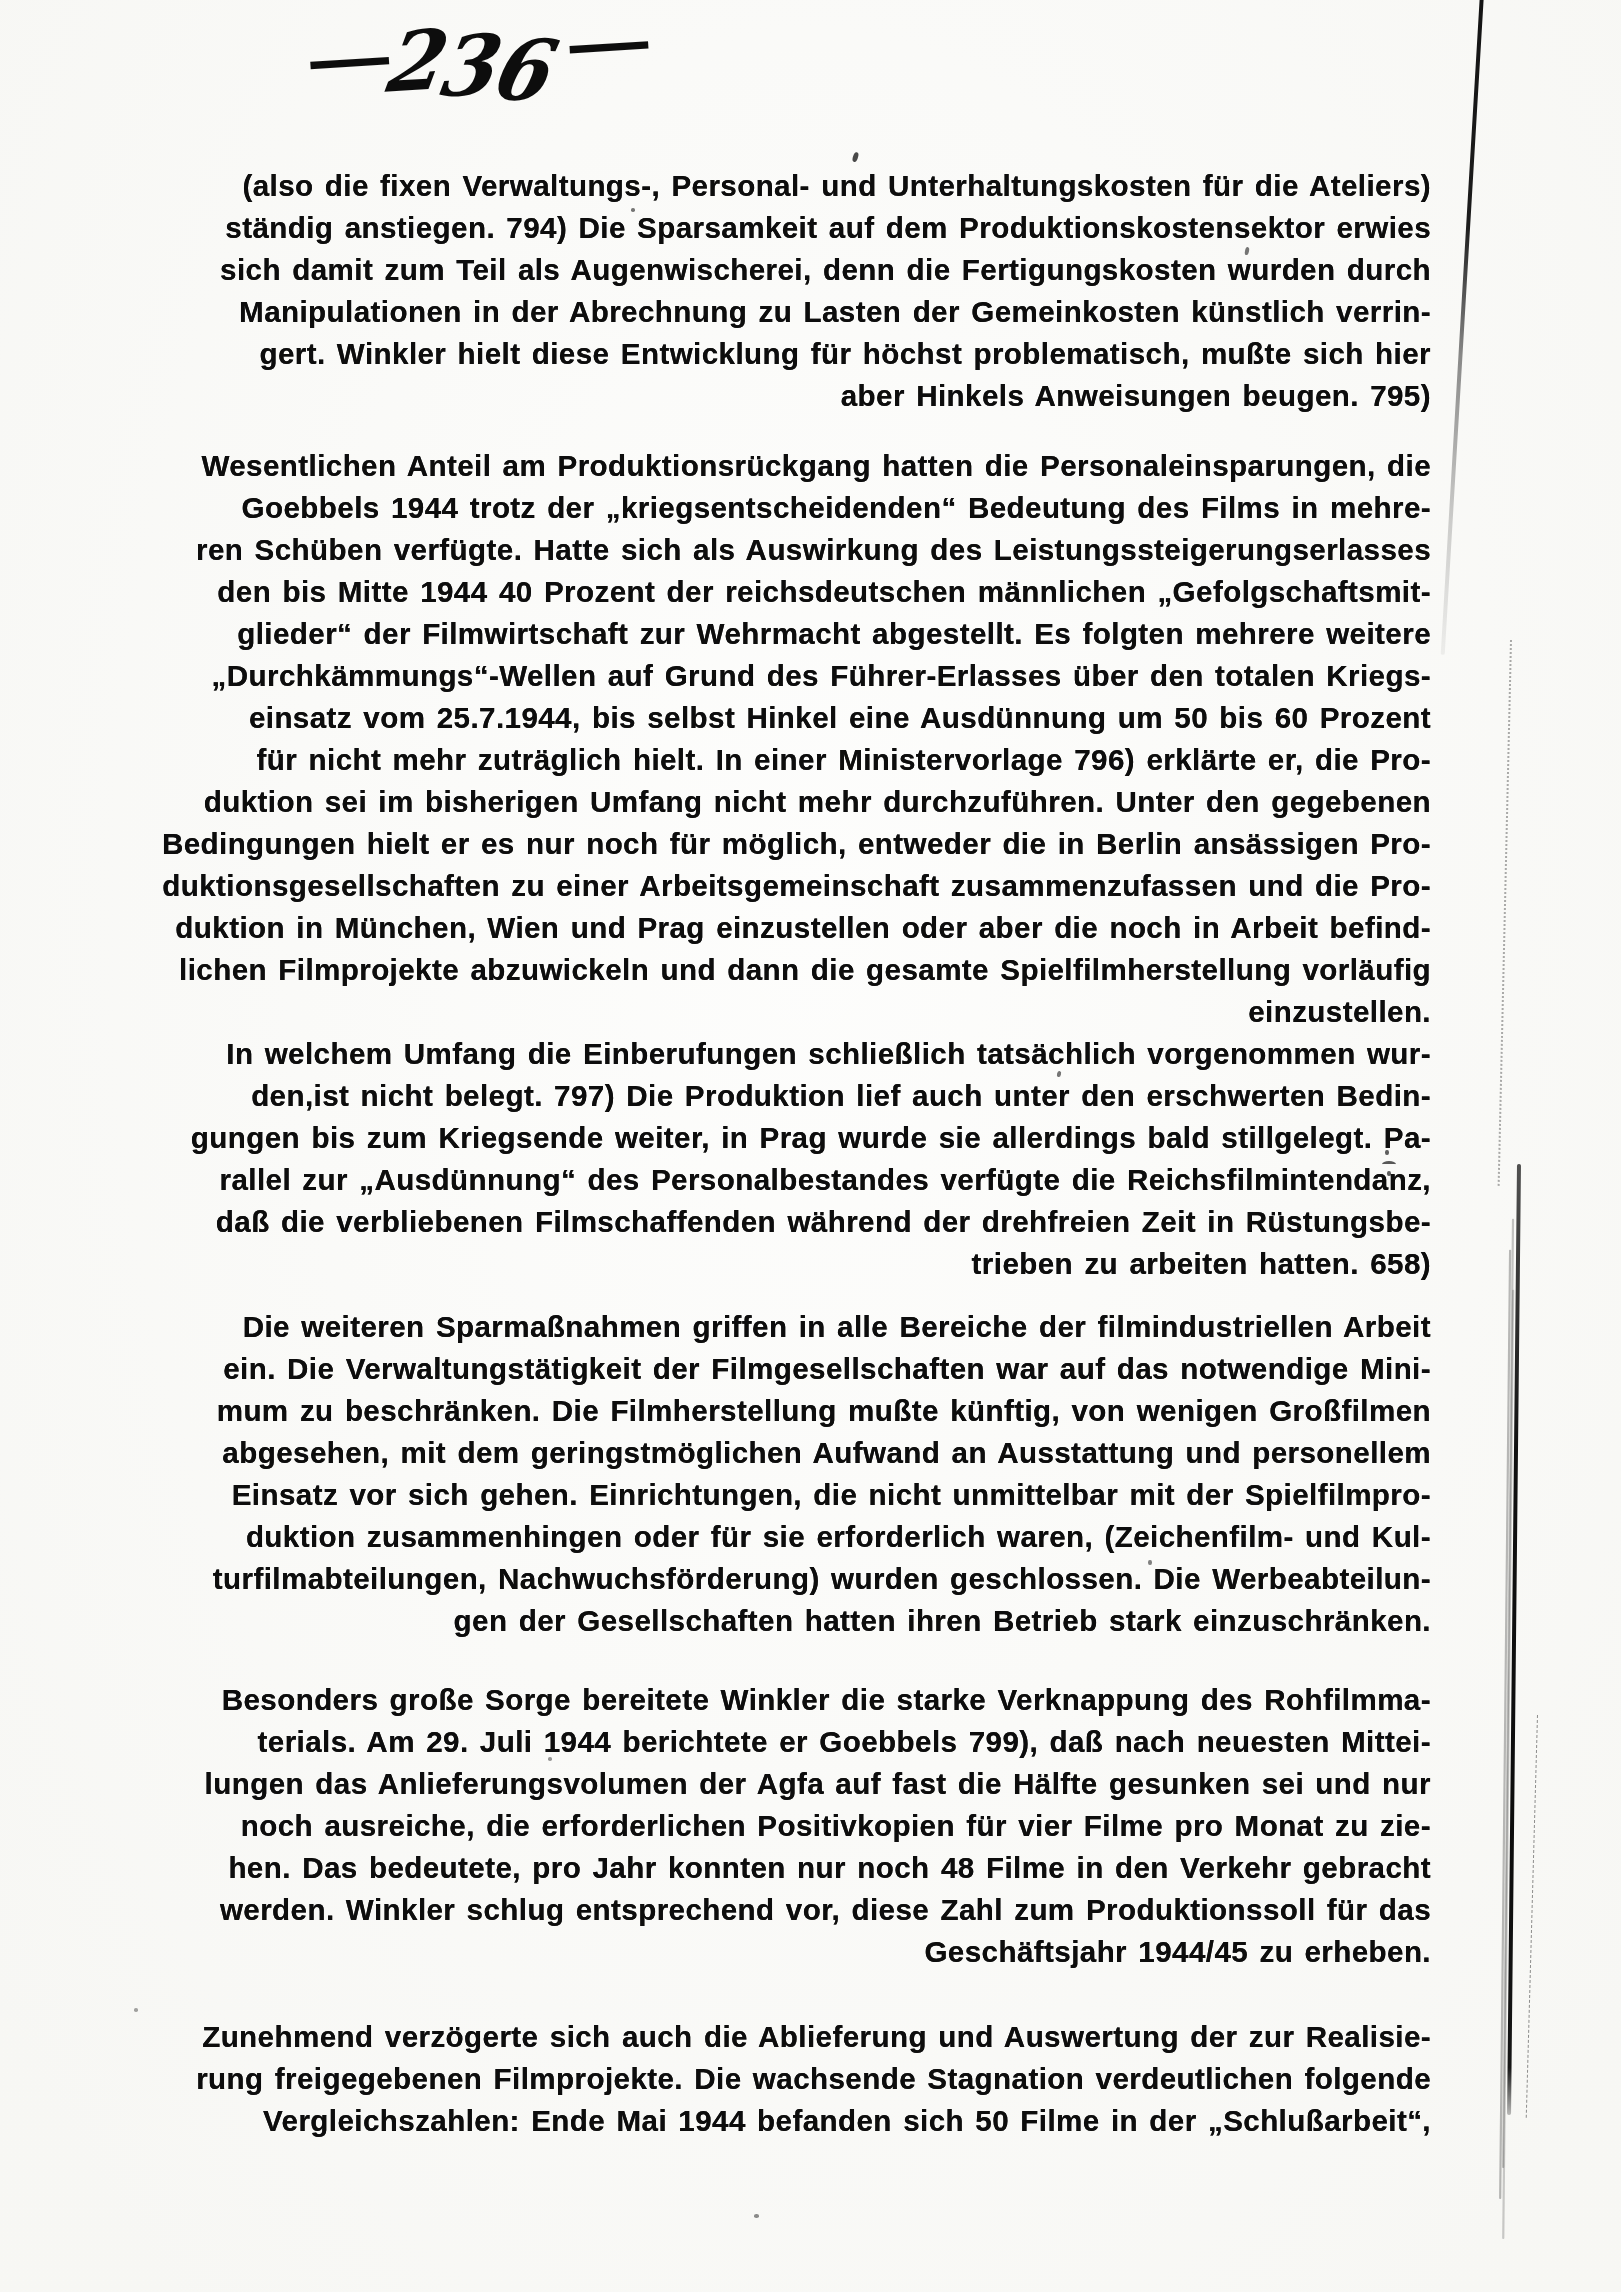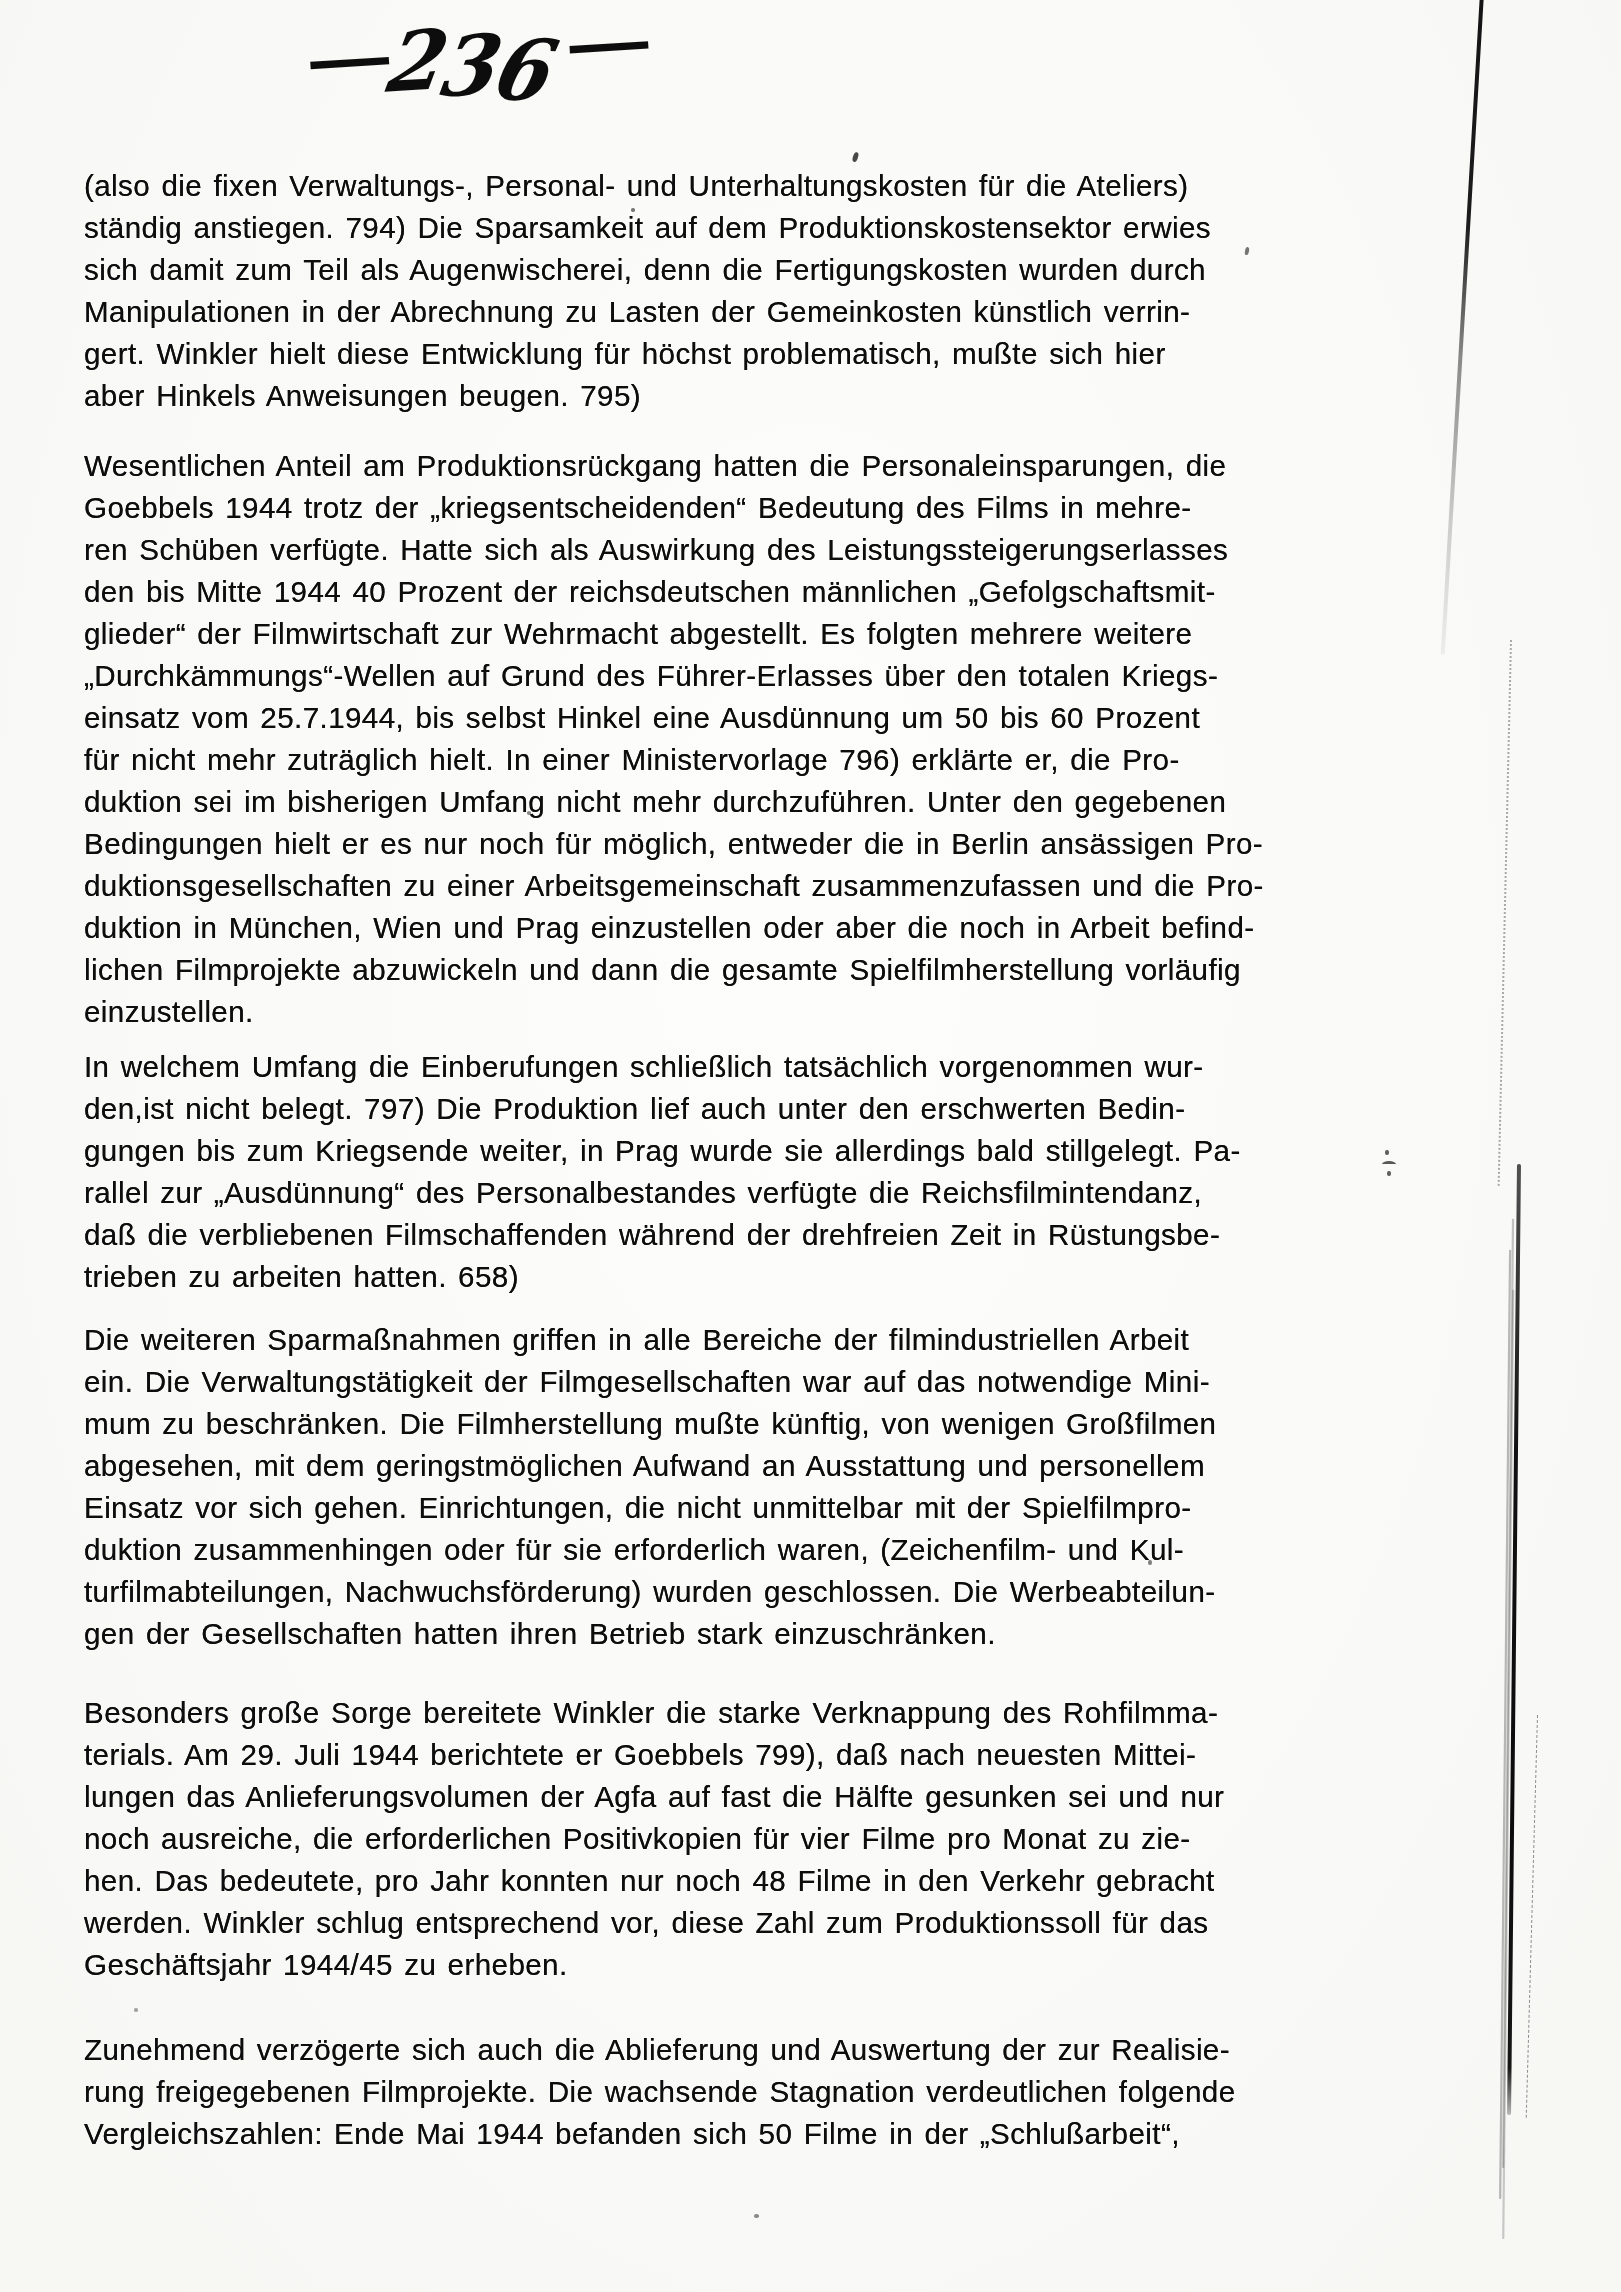--- a/index.html
+++ b/index.html
@@ -49,29 +49,30 @@
     transform:skewX(-14deg);
   }
   .pn-digits .pn-d{position:relative;display:inline-block;}
   .pn-digits .pn-d:nth-child(1){top:0;}
   .pn-digits .pn-d:nth-child(2){top:8px;}
   .pn-digits .pn-d:nth-child(3){top:16px;transform:rotate(4deg);}
 
   
   .text-block{
     position:absolute;
-    left:84px;top:165px;
+    left:70px;top:165px;
     width:1361px;
     font-size:29.6px;
     line-height:42px;
-    font-weight:400;
+    font-weight:700;
     color:var(--ink);
     letter-spacing:0.4px;
     word-spacing:2.7px;
     text-shadow:0 0 0.6px rgba(10,10,10,0.85);
+    text-align:right;
   }
   .paragraph{margin:0;}
   .line{white-space:pre;}
 
   
   .scan-line{position:absolute;pointer-events:none;}
   .scan-line-top{
     left:1480px;top:-7.2px;
     width:3.6px;height:663px;
     background:linear-gradient(to bottom,
@@ -152,21 +153,21 @@
         <div class="line">„Durchkämmungs“-Wellen auf Grund des Führer-Erlasses über den totalen Kriegs-</div>
         <div class="line">einsatz vom 25.7.1944, bis selbst Hinkel eine Ausdünnung um 50 bis 60 Prozent</div>
         <div class="line">für nicht mehr zuträglich hielt. In einer Ministervorlage 796) erklärte er, die Pro-</div>
         <div class="line">duktion sei im bisherigen Umfang nicht mehr durchzuführen. Unter den gegebenen</div>
         <div class="line">Bedingungen hielt er es nur noch für möglich, entweder die in Berlin ansässigen Pro-</div>
         <div class="line">duktionsgesellschaften zu einer Arbeitsgemeinschaft zusammenzufassen und die Pro-</div>
         <div class="line">duktion in München, Wien und Prag einzustellen oder aber die noch in Arbeit befind-</div>
         <div class="line">lichen Filmprojekte abzuwickeln und dann die gesamte Spielfilmherstellung vorläufig</div>
         <div class="line">einzustellen.</div>
       </div>
-      <div class="paragraph" style="margin-top: 13px;">
+      <div class="paragraph" style="margin-top: 0px;">
         <div class="line">In welchem Umfang die Einberufungen schließlich tatsächlich vorgenommen wur-</div>
         <div class="line">den,ist nicht belegt. 797) Die Produktion lief auch unter den erschwerten Bedin-</div>
         <div class="line">gungen bis zum Kriegsende weiter, in Prag wurde sie allerdings bald stillgelegt. Pa-</div>
         <div class="line">rallel zur „Ausdünnung“ des Personalbestandes verfügte die Reichsfilmintendanz,</div>
         <div class="line">daß die verbliebenen Filmschaffenden während der drehfreien Zeit in Rüstungsbe-</div>
         <div class="line">trieben zu arbeiten hatten. 658)</div>
       </div>
       <div class="paragraph" style="margin-top: 21px;">
         <div class="line">Die weiteren Sparmaßnahmen griffen in alle Bereiche der filmindustriellen Arbeit</div>
         <div class="line">ein. Die Verwaltungstätigkeit der Filmgesellschaften war auf das notwendige Mini-</div>

